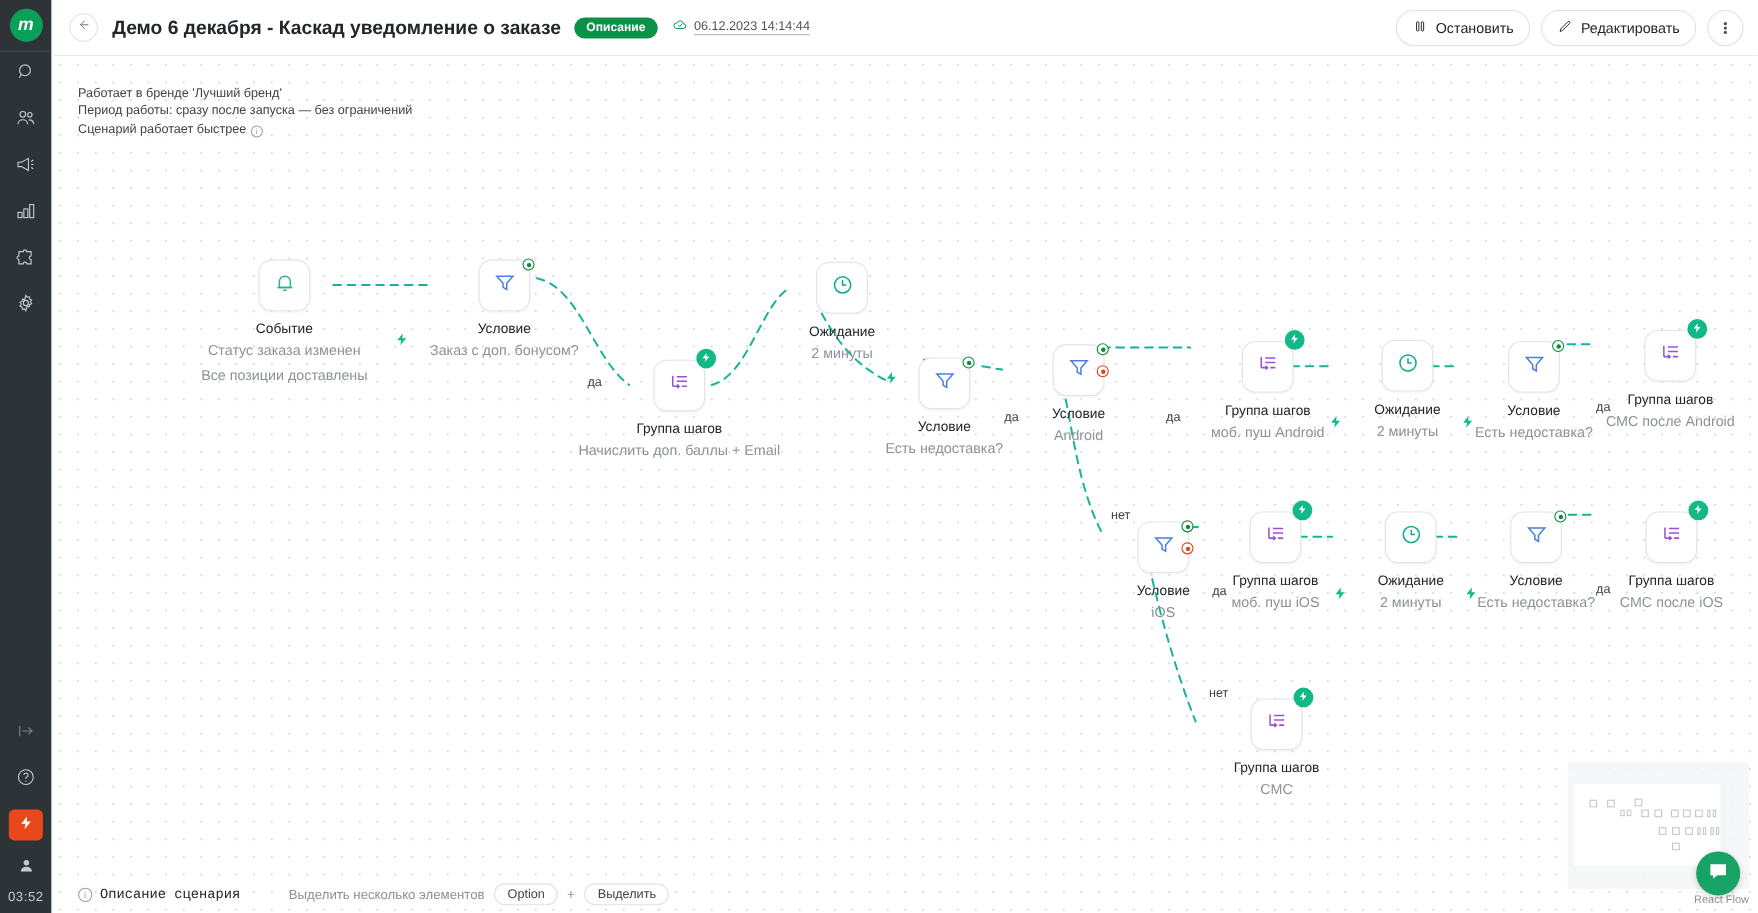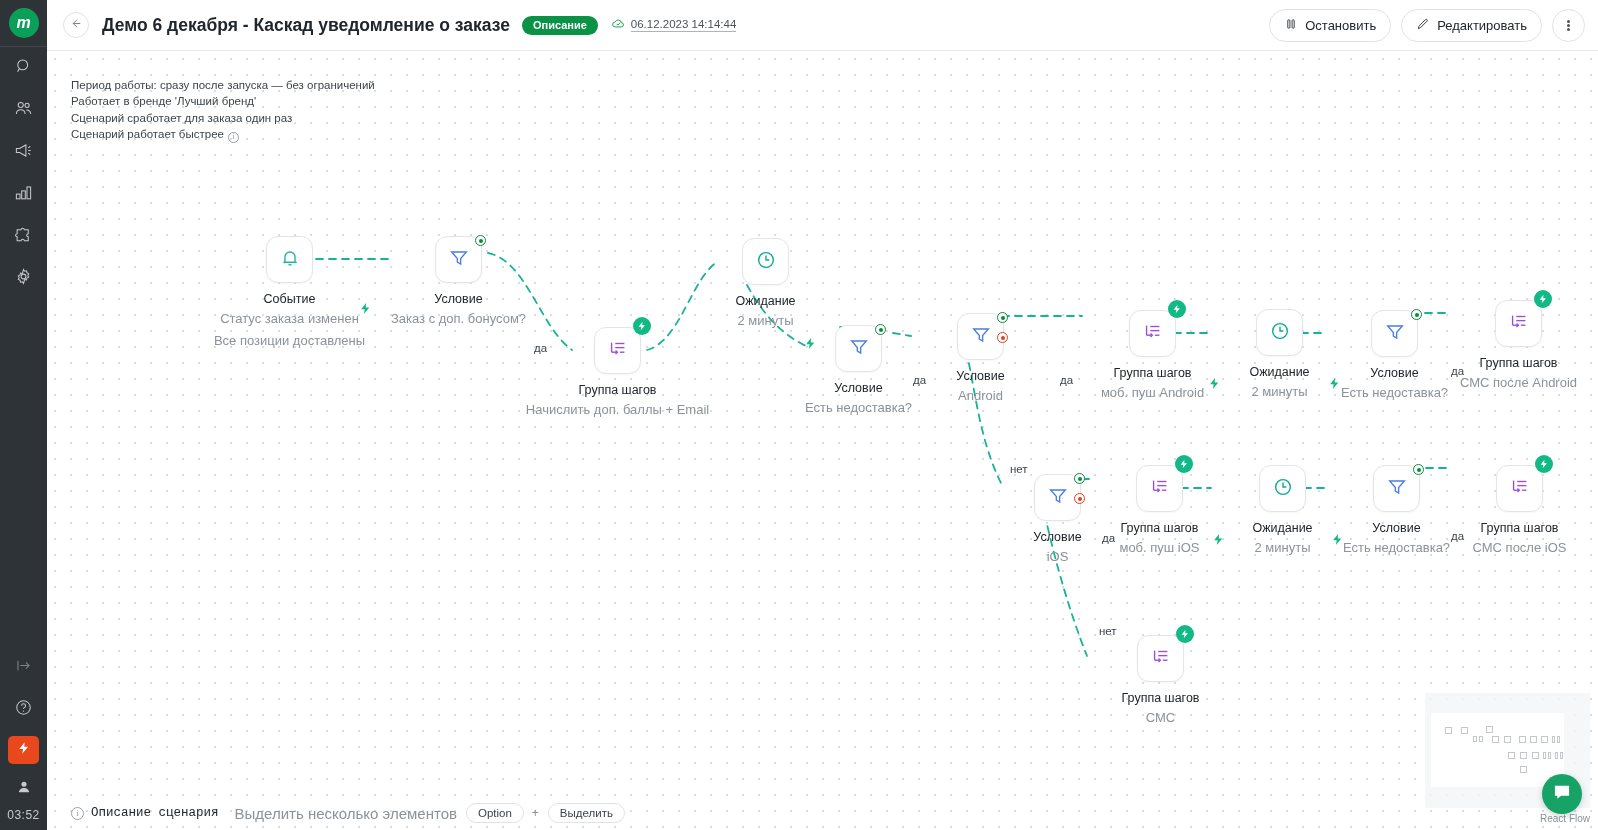--- a/index.html
+++ b/index.html
@@ -184,21 +184,21 @@
     position: absolute; left: 0; right: 0; bottom: 0; height: 34px;
     display: flex; align-items: center; padding-left: 24px; z-index: 14;
   }
   .bb-info {
     display: inline-flex; width: 13px; height: 13px; border-radius: 50%;
     border: 1px solid #9aa1a8; color: #9aa1a8; font-size: 9px;
     align-items: center; justify-content: center; margin-right: 7px;
     font-family: "Liberation Serif", serif;
   }
   .bb-main { font-size: 12.5px; color: #20262c; cursor: pointer; font-family: Liberation Mono, monospace; }
-  .bb-hint { font-size: 15px; color: #8b9299; margin-left: 16px; }
+  .bb-hint { font-size: 12px; color: #8b9299; margin-left: 44px; }
   .bb-key {
     display: inline-block; border: 1px solid #dfe2e6; border-radius: 11px;
     padding: 3px 11px; font-size: 11.5px; color: #3d444b; margin-left: 9px;
     background: #fff;
   }
   .bb-plus { font-size: 12px; color: #8b9299; margin-left: 8px; }
 </style>
 </head>
 <body>
 
@@ -346,23 +346,22 @@
           <span></span>
             <span></span>
             <span></span>
         </div>
       </div>
     </div>
 
     <div id="canvas">
 
       <div id="summary">
+        <div>Работает в бренде 'Лучший бренд'</div>
         <div>Период работы: сразу после запуска — без ограничений</div>
-        <div>Работает в бренде 'Лучший бренд'</div>
-        <div>Сценарий сработает для заказа один раз</div>
         <div>
           <span>Сценарий работает быстрее</span><span class="info-i">i</span>
         </div>
       </div>
 
       <svg id="edges" viewBox="0 0 1551 779" preserveAspectRatio="none">
         <g stroke="#16b396" stroke-width="1.8" fill="none" stroke-dasharray="7 6" stroke-linecap="round">
 
           <path d="M 256 208 L 341 208"></path>
 
@@ -429,21 +428,21 @@
 
       <div class="edge-label" style="left:487px; top:291px;">да</div>
       <div class="edge-label" style="left:866px; top:323px;">да</div>
       <div class="edge-label" style="left:1013px; top:323px;">да</div>
       <div class="edge-label" style="left:1404px; top:314px;">да</div>
       <div class="edge-label" style="left:963px; top:412px;">нет</div>
       <div class="edge-label" style="left:1055px; top:481px;">да</div>
       <div class="edge-label" style="left:1404px; top:479px;">да</div>
       <div class="edge-label" style="left:1052px; top:574px;">нет</div>
 
-      <div class="node" style="left:219px; top:185px;border-radius:23px;">
+      <div class="node" style="left:188px; top:185px;border-radius:23px;">
         <div class="node-box">
           <span>
             <svg class="ic-event" viewBox="0 0 24 24">
                 <path d="M6.5 16.8V11a5.5 5.5 0 0 1 11 0v5.8z"></path>
                 <line x1="4.6" y1="16.8" x2="19.4" y2="16.8"></line>
                 <line x1="10.3" y1="19.4" x2="13.7" y2="19.4"></line>
               </svg>
           </span>
         </div>
         <div class="node-label">

